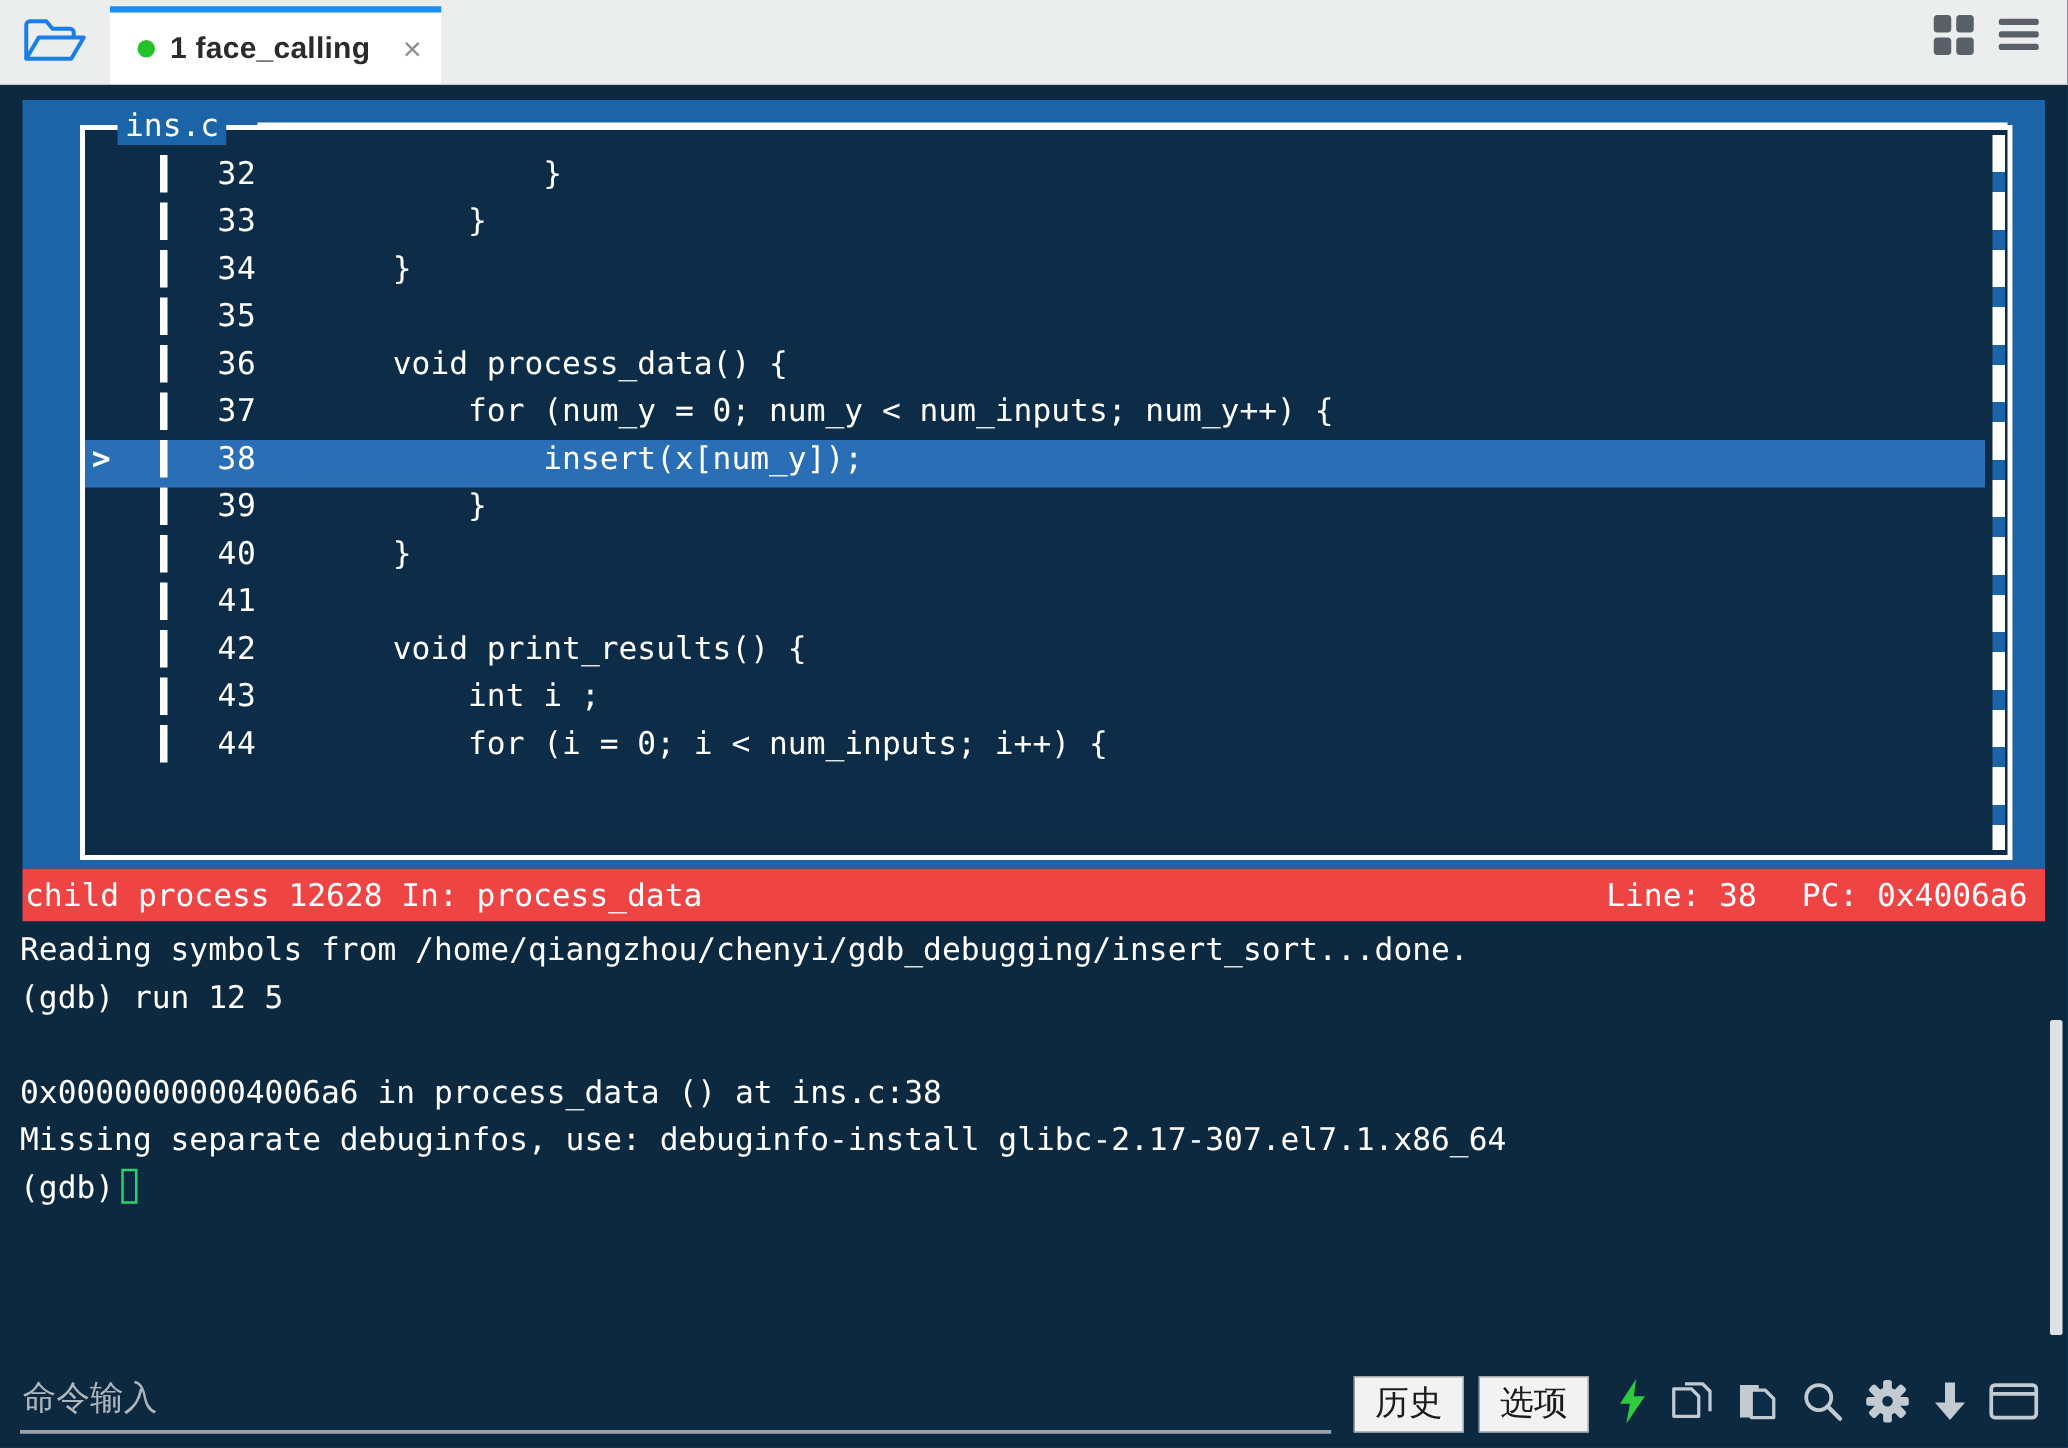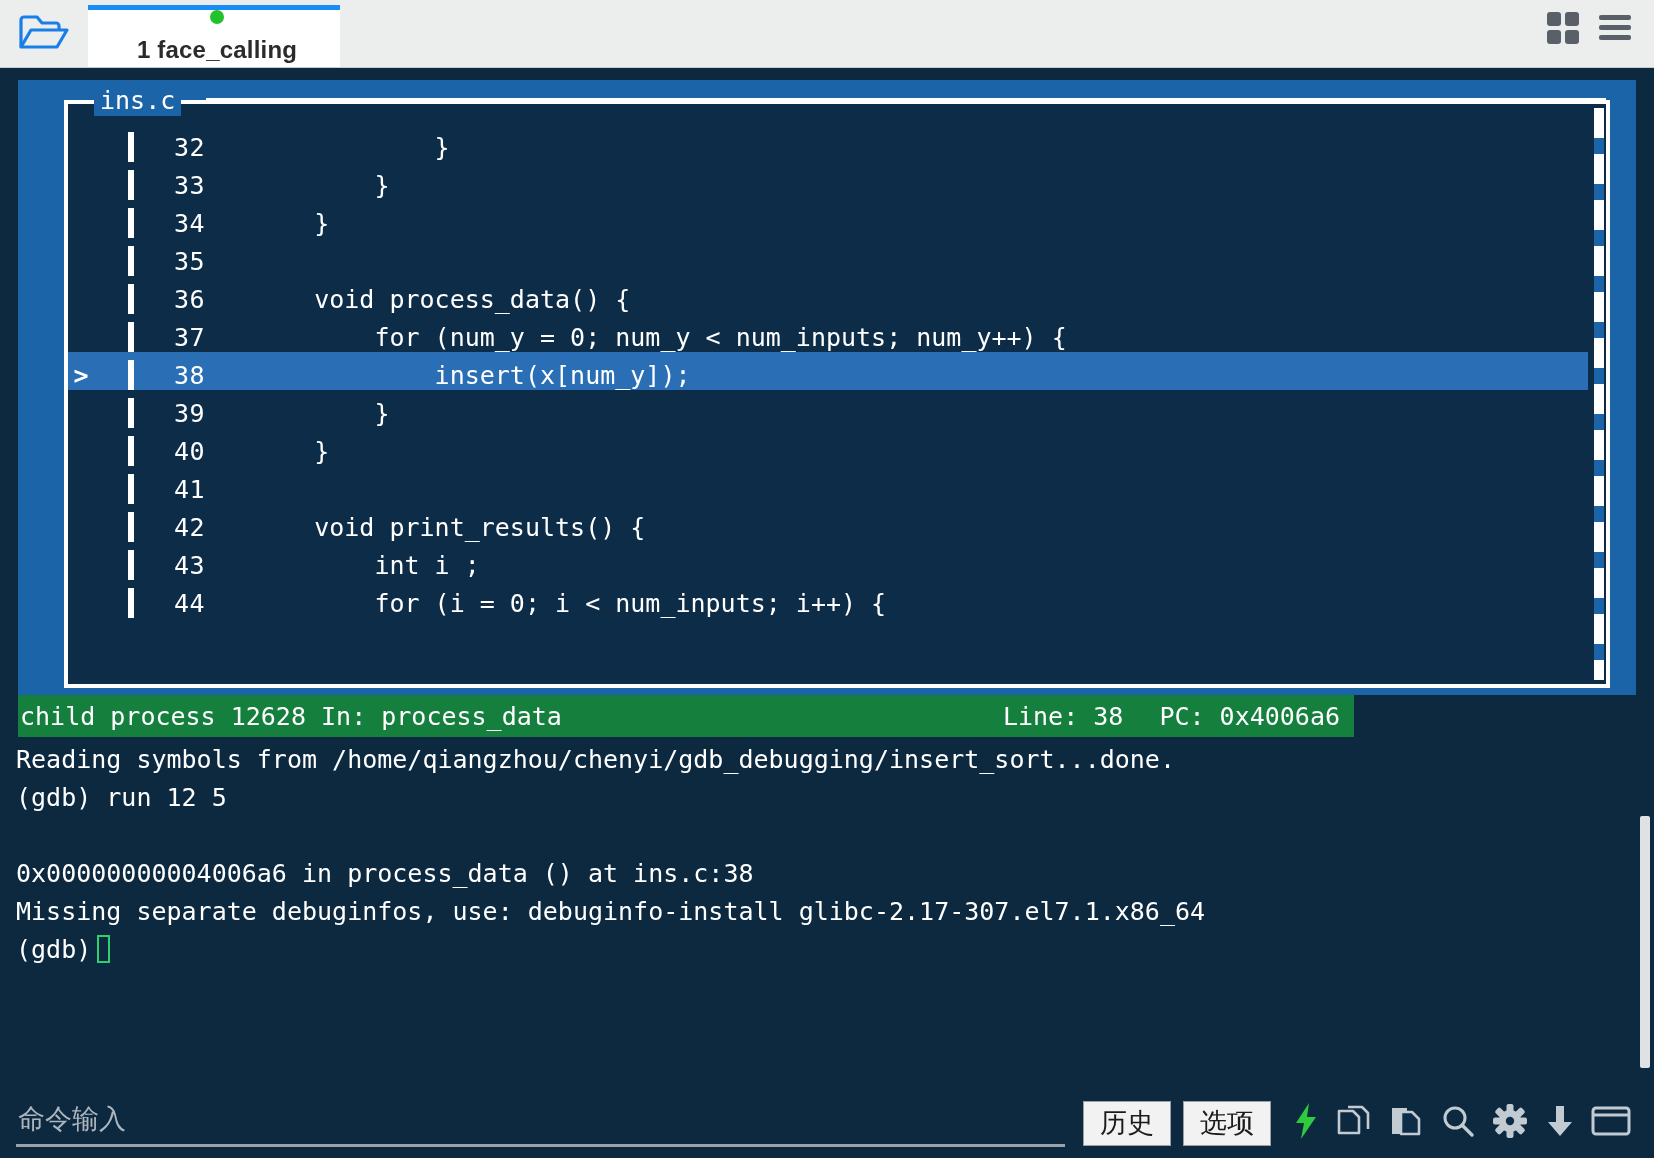--- a/index.html
+++ b/index.html
@@ -34,21 +34,20 @@
     position: relative;
     height: 62px;
     min-width: 252px;
     background: #ffffff;
     border-top: 5px solid #1a8cf5;
     display: flex;
     align-items: center;
     padding: 0 16px 0 22px;
     gap: 12px;
     cursor: pointer;
-    flex-direction: column;
   }
   .tab-dot {
     width: 14px; height: 14px;
     border-radius: 50%;
     background: #22c32a;
     flex: 0 0 auto;
   }
   .tab-label {
     font-size: 24px;
     font-weight: bold;
@@ -124,21 +123,21 @@
   #codearea {
     position: absolute;
     left: 0; top: 20px;
     right: 18px; bottom: 14px;
     overflow: hidden;
     background: #0d2c47;
   }
 
   .code-line {
     display: flex;
-    align-items: flex-end;
+    align-items: flex-start;
     height: 38px;
     font-family: "DejaVu Sans Mono", monospace;
     font-size: 25px;
     color: #ffffff;
     white-space: pre;
     gap: 34px;
   }
   .marker {
     width: 26px;
     text-align: center;
@@ -184,23 +183,23 @@
       #ffffff 0px, #ffffff 30px,
       #1c64a8 30px, #1c64a8 46px
     );
   }
 
   
   #statusbar {
     position: absolute;
     left: 18px;
     top: 627px;
-    width: 1336px;
+    width: 1618px;
     height: 42px;
-    background: #15803d;
+    background: #ef4444;
     display: flex;
     align-items: center;
     color: #ffffff;
     font-family: "DejaVu Sans Mono", monospace;
     font-size: 25px;
     padding: 0 14px 0 2px;
   }
   #status-left { white-space: pre; }
   #status-right {
     margin-left: auto;

